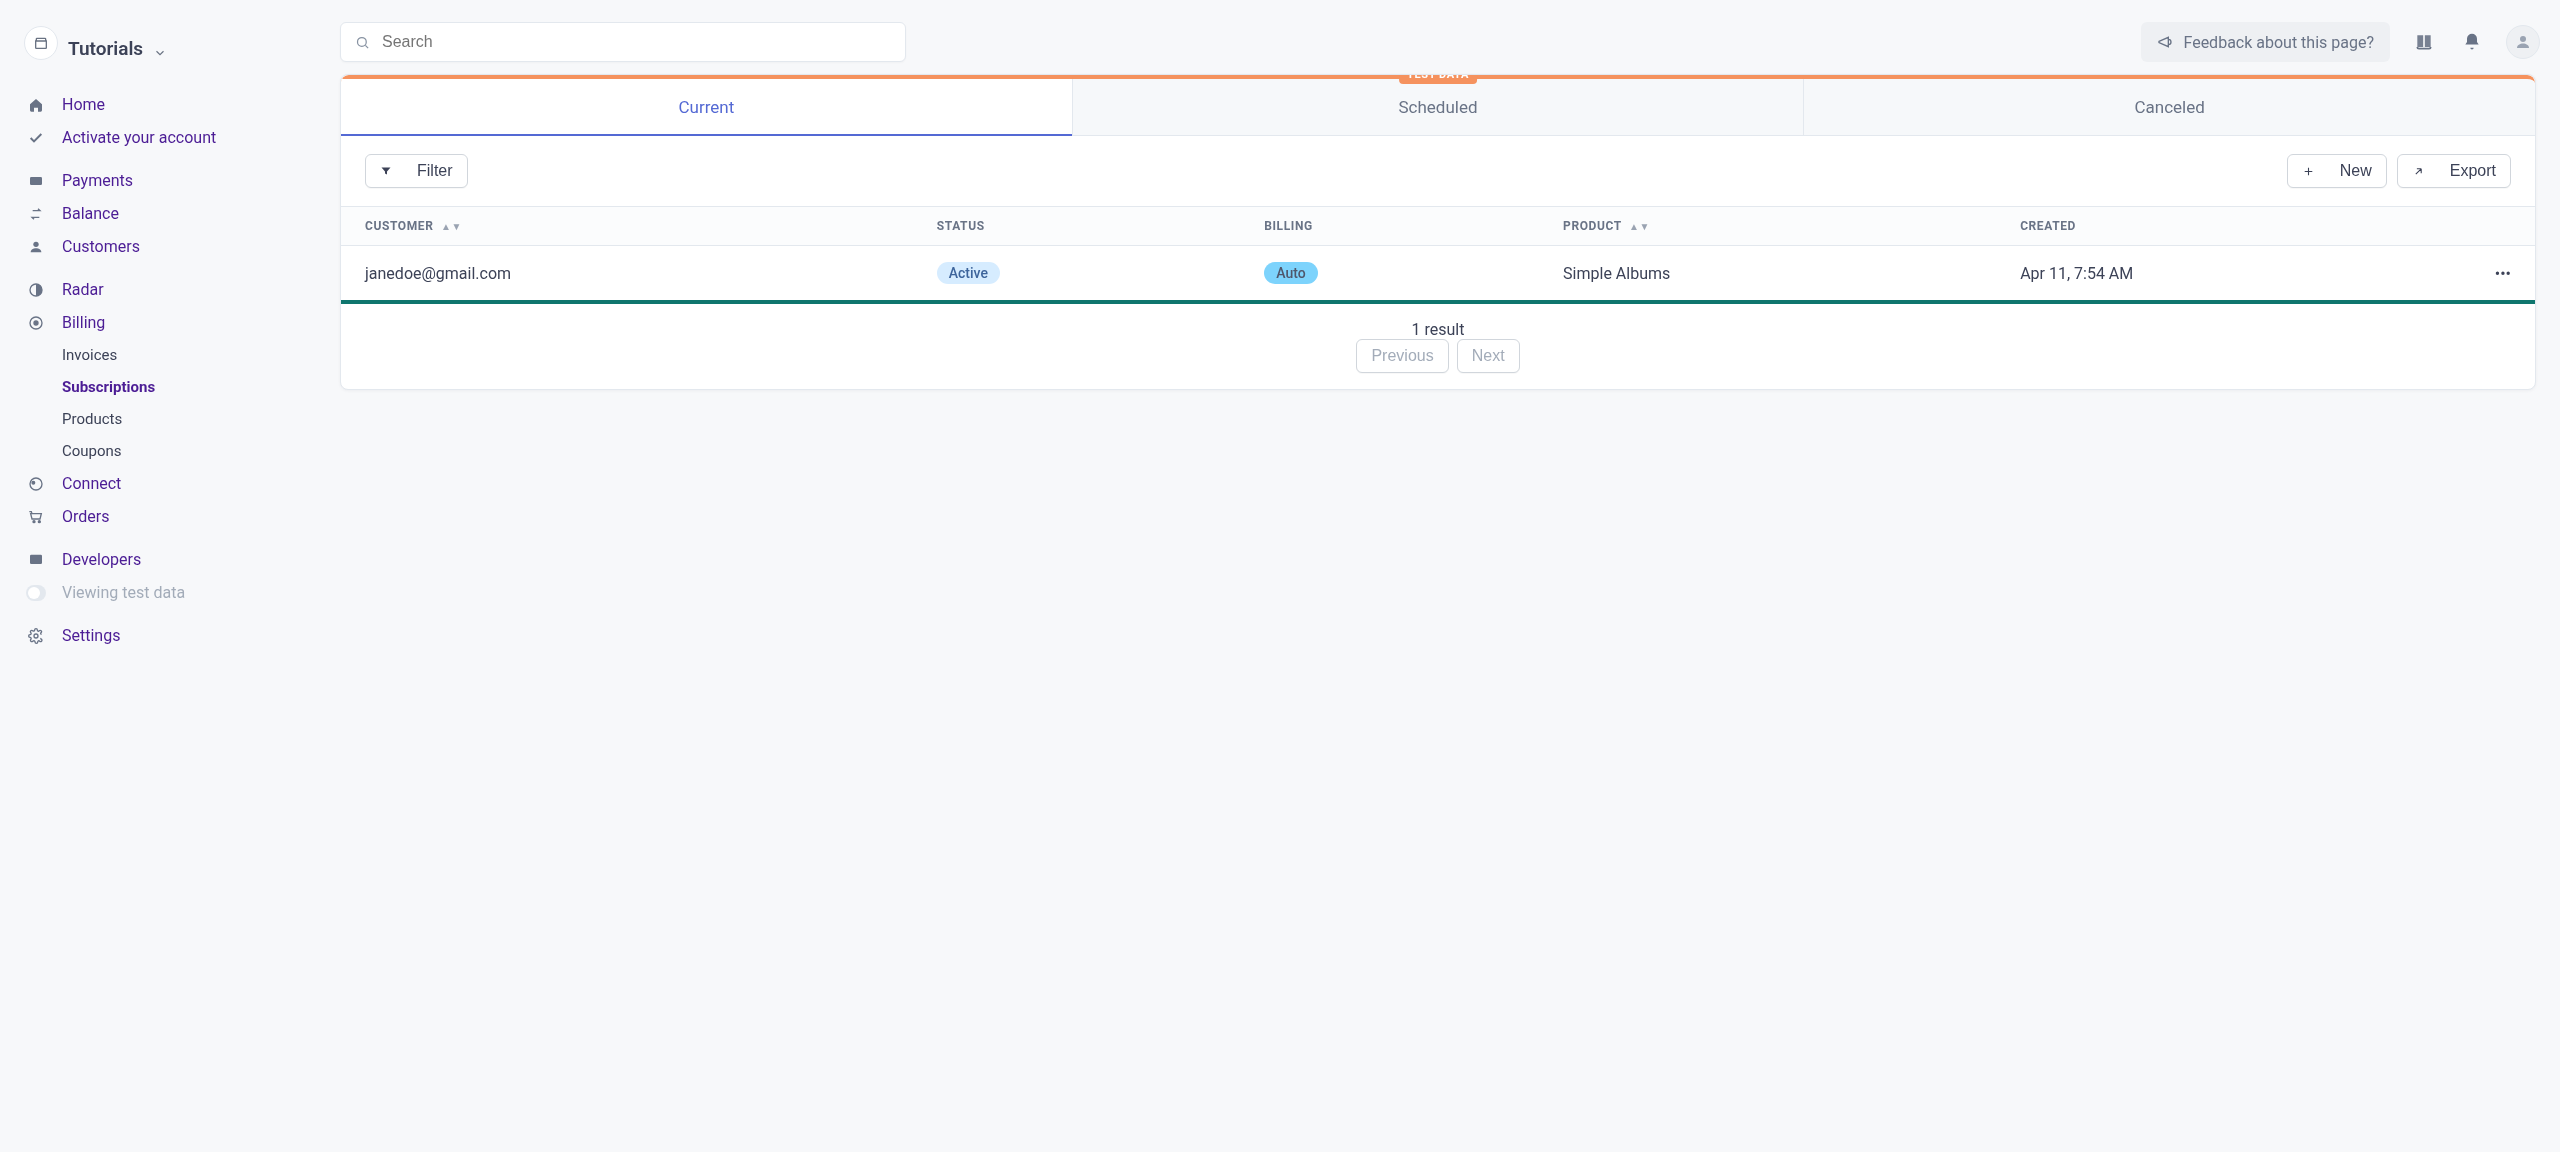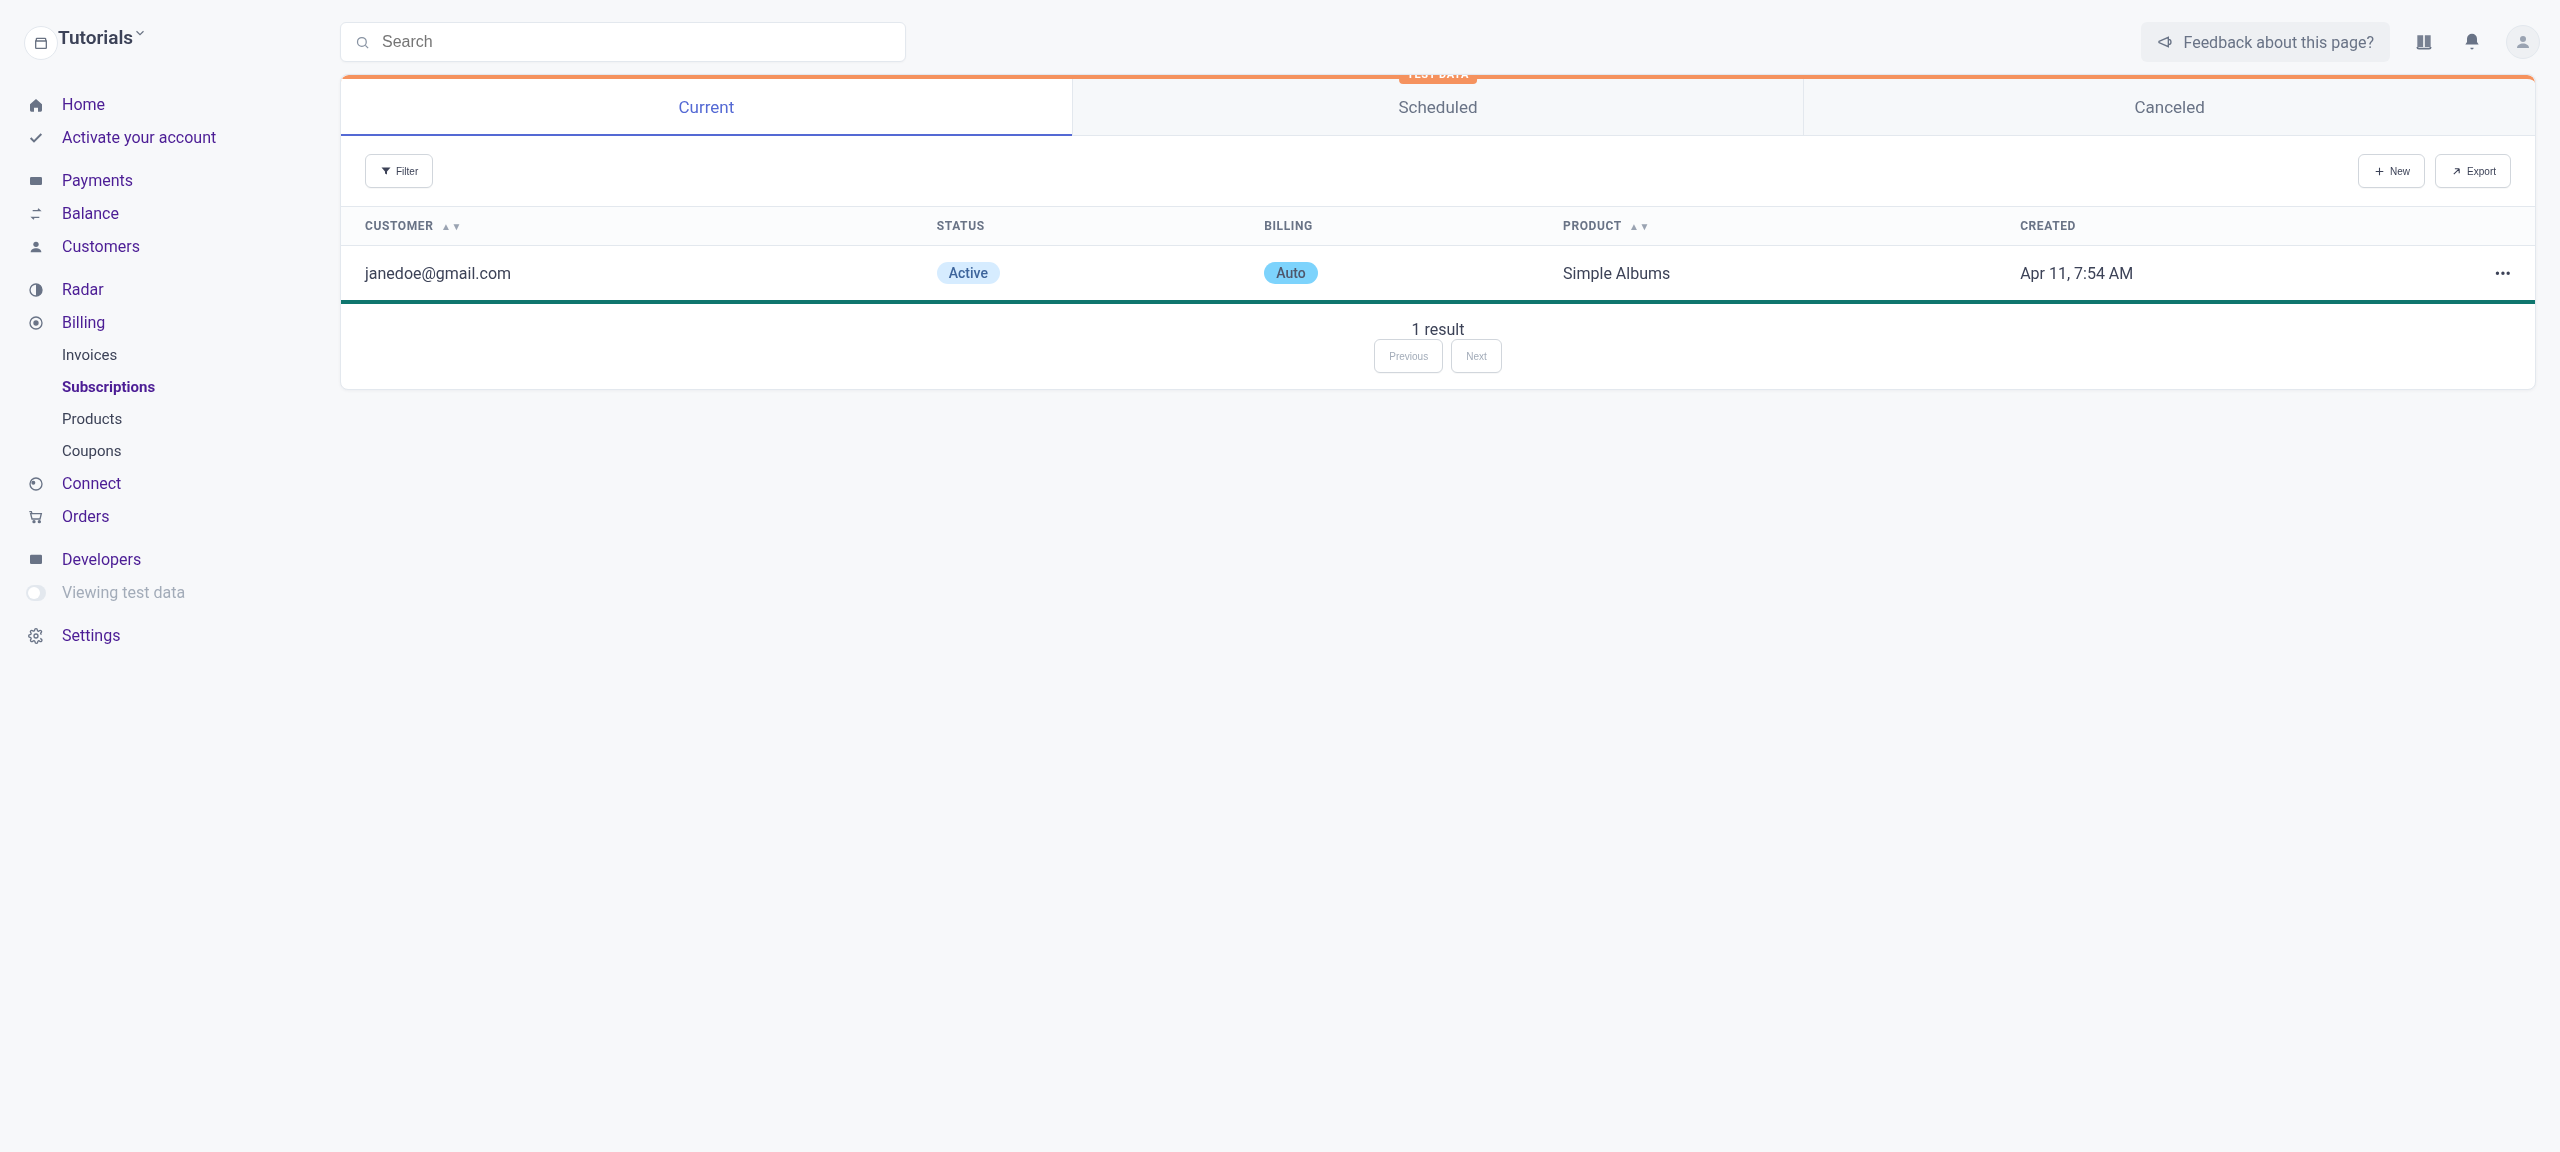--- a/index.html
+++ b/index.html
@@ -13,21 +13,21 @@
   }
   .app { display: flex; height: 100vh; }
 
   
   .sidebar {
     width: 340px;
     padding: 22px 16px;
     flex-shrink: 0;
   }
   .brand {
-    display: flex; align-items: flex-start; padding: 4px 8px 18px 8px;
+    display: flex; align-items: flex-end; gap: 10px; padding: 4px 8px 18px 8px;
   }
   .brand-logo {
     width: 34px; height: 34px; border-radius: 50%; background: #fff;
     border: 1px solid #e3e8ee; display:flex; align-items:center; justify-content:center;
     color:#6a7383;
   }
   .brand-name { font-size: 19px; font-weight: 600; color:#3c4257; }
   .brand-chevron { color:#6a7383; }
 
   .nav-group { margin-top: 10px; }
@@ -105,22 +105,22 @@
   .tab.active::after {
     content:""; position:absolute; left:0; right:0; bottom:-1px; height:2px; background:#5469d4;
   }
 
   .toolbar {
     display:flex; align-items:center; justify-content:space-between;
     padding:18px 24px;
   }
   .btn {
     height:34px; padding:0 14px; border:1px solid #d1d6dc; border-radius:6px;
-    background:#fff; display:inline-flex; align-items:center; gap:4px;
-    font-size:10px; color:#3c4257; cursor:pointer;
+    background:#fff; display:inline-flex; align-items:center; gap:25px;
+    font-size:16px; color:#3c4257; cursor:pointer;
     box-shadow: 0 1px 1px rgba(0,0,0,.03);
   }
   .toolbar-right { display:flex; gap:10px; }
 
   table.data { width:100%; border-collapse:collapse; }
   table.data thead th {
     text-align:left; font-size:12px; letter-spacing:.6px; font-weight:700;
     color:#697386; padding:12px 24px; border-top:1px solid #e3e8ee; border-bottom:1px solid #e3e8ee;
     background:#fbfcfd;
   }

